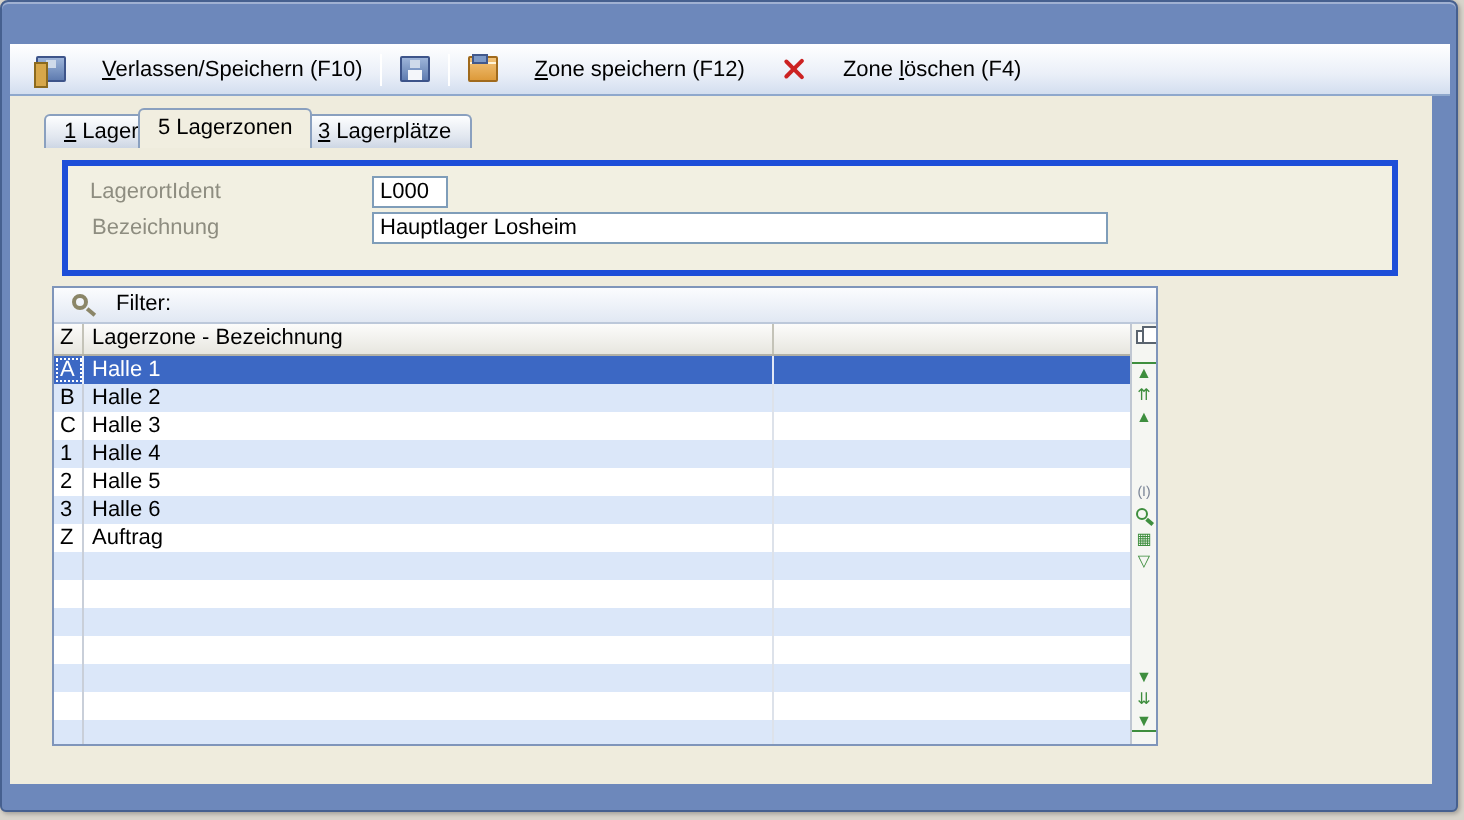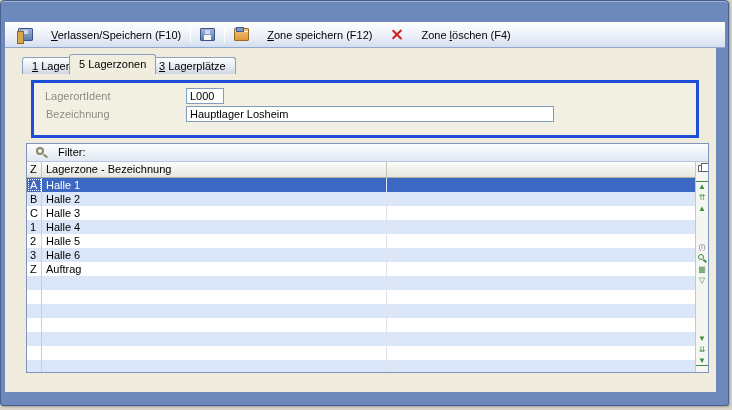--- a/index.html
+++ b/index.html
@@ -70,21 +70,21 @@
                 z-index:2; border-color:#8aa0bf; }
 
   
   .groupbox { position:absolute; left:30px; top:79px; width:668px; height:58px;
               background:#f2f0e2; border:3px solid #1d4ed8; }
   .flabel { position:absolute; color:#8e8d80; white-space:nowrap; }
   .fin { position:absolute; height:16px; border:1px solid #7f9db9; background:#fff;
          font-family:"Liberation Sans", sans-serif; font-size:11px; padding:0 3px; }
 
   
-  .tablebox { position:absolute; left:25px; top:142px; width:683px; height:230px;
+  .tablebox { position:absolute; left:25px; top:142px; width:553px; height:230px;
               border:1px solid #7f95ba; background:#c4b5fd; overflow:hidden; }
   .filterbar { position:absolute; left:0; top:0; right:0; height:18px;
                background:linear-gradient(#fbfcfe,#e1e8f3); border-bottom:1px solid #bcc8da;
                line-height:17px; }
   .filterlabel { position:absolute; left:31px; top:0; }
   .icon-mag { position:absolute; left:9px; top:3px; width:8px; height:8px;
               border:2px solid #8b8668; border-radius:50%; }
   .icon-mag::after { content:""; position:absolute; left:5px; top:6px; width:5px;
               height:2px; background:#8b8668; transform:rotate(40deg); }
 

